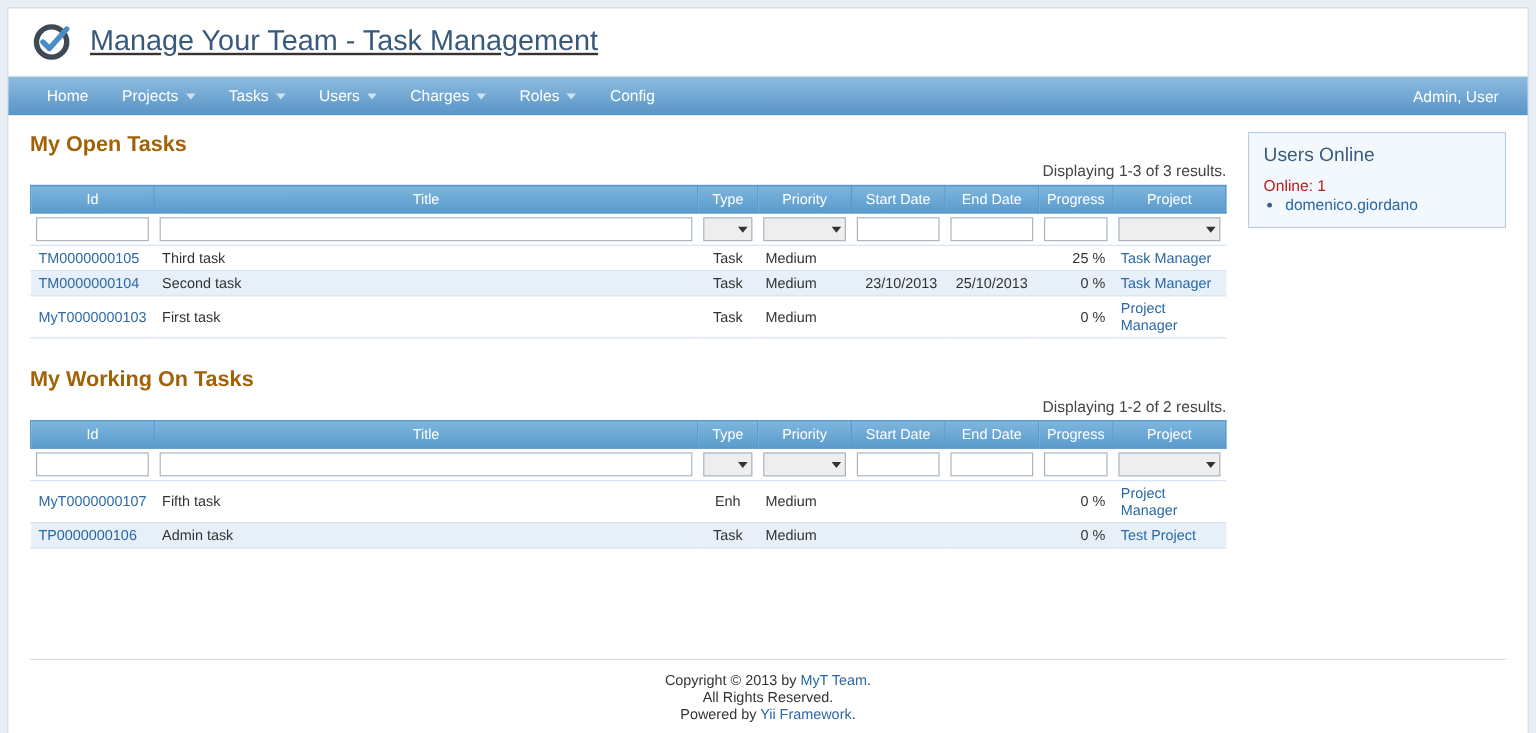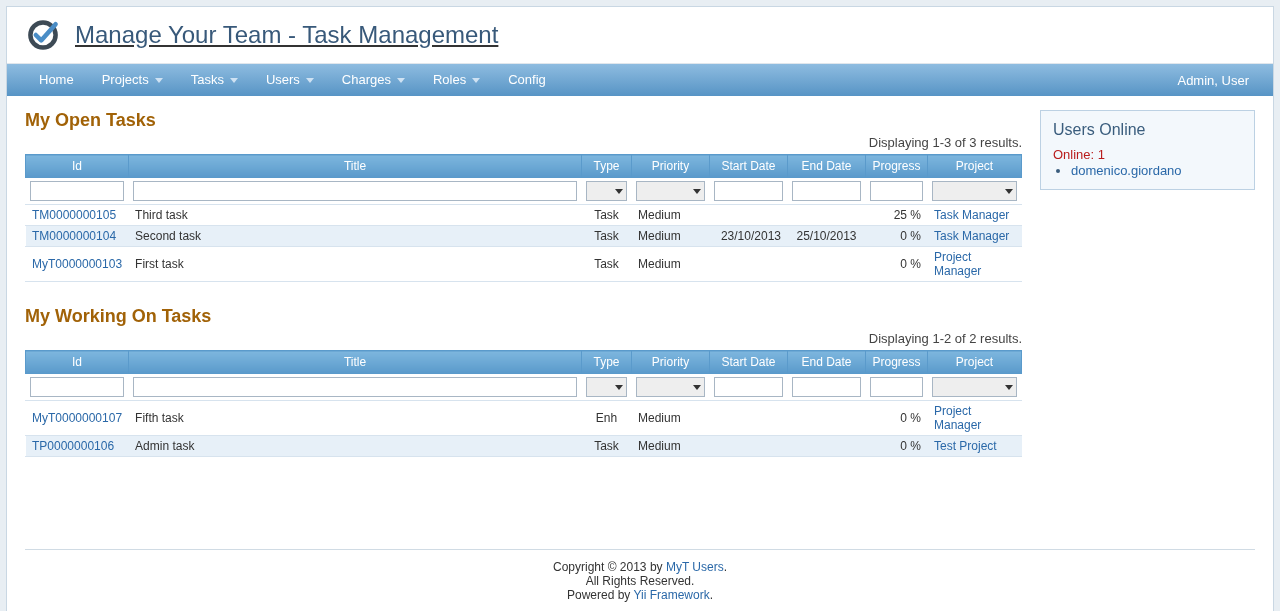--- a/index.html
+++ b/index.html
@@ -242,20 +242,20 @@
         <ul id="users-list">
             <li><a href="#">domenico.giordano</a></li>
           </ul>
       </div>
     </div>
   </div>
 
   <hr class="foot-sep">
   <div class="footer">
     <div>
-      <span>Copyright © 2013 by </span><a href="#">MyT Users</a><span>.</span>
+      <span>Copyright © 2013 by </span><a href="#">MyT Team</a><span>.</span>
     </div>
     <div>All Rights Reserved.</div>
     <div>
       <span>Powered by </span><a href="#">Yii Framework</a><span>.</span>
     </div>
   </div>
 </div>
 
 </body></html>

